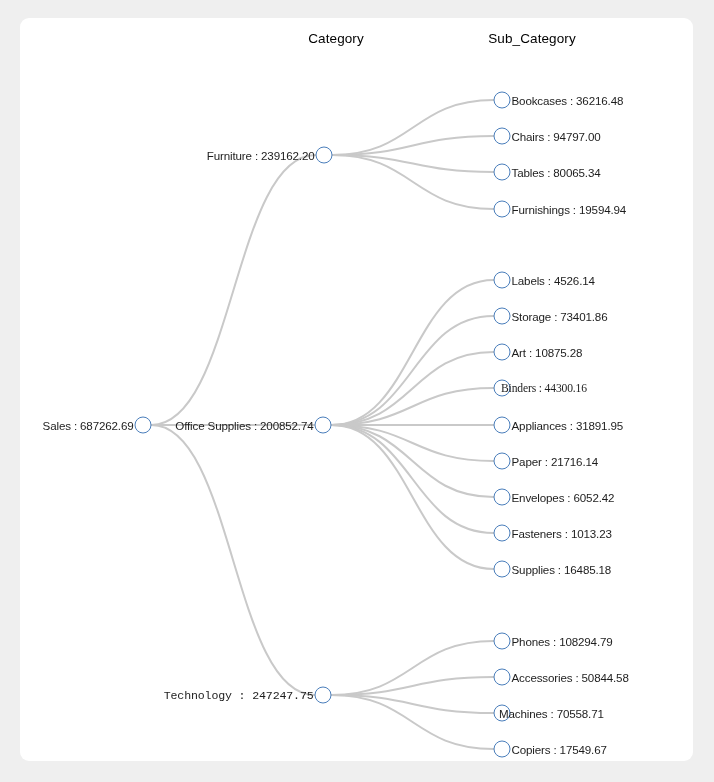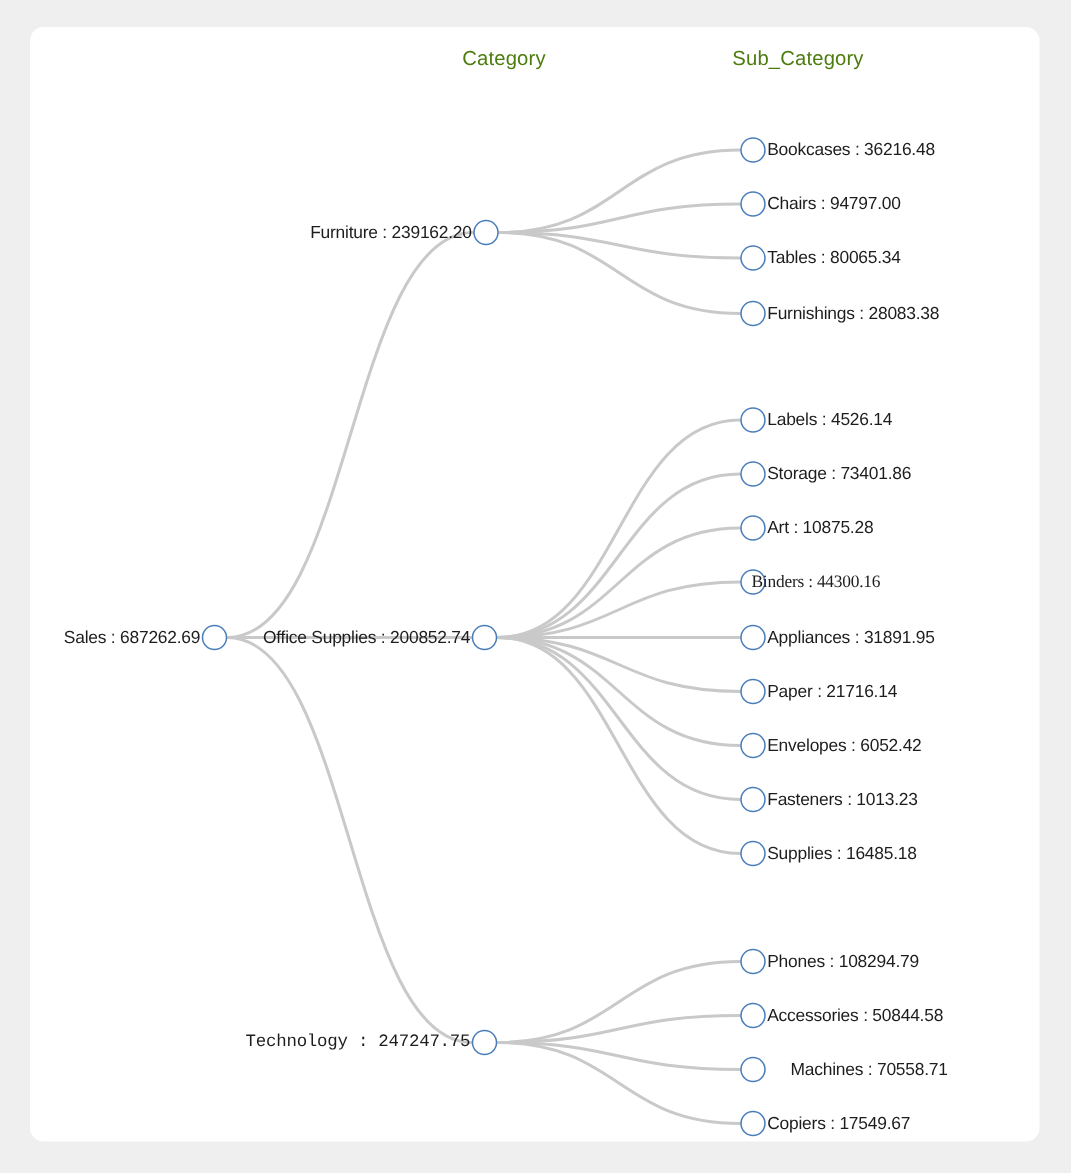--- a/index.html
+++ b/index.html
@@ -28,21 +28,21 @@
     left: 0;
     top: 0;
     width: 714px;
     height: 782px;
     display: block;
   }
   .col-header {
     position: absolute;
     font-family: "Liberation Sans", sans-serif;
     font-size: 13.5px;
-    color: #4d7c0f;
+    color: #000000;
     white-space: nowrap;
     transform: translateX(-50%);
     letter-spacing: 0.1px;
   }
   .node-label {
     position: absolute;
     font-family: "Liberation Sans", sans-serif;
     font-size: 11.6px;
     color: #1d1d1d;
     white-space: nowrap;
@@ -98,21 +98,21 @@
     <div class="col-header" style="left: 532px; top: 31px;">Sub_Category</div>
   </div>
 <div id="nodes-layer">
     <div class="node-circle" style="left: 502px; top: 100px;"></div>
     <div class="node-label" style="left: 511.5px; top: 100px;">Bookcases : 36216.48</div>
     <div class="node-circle" style="left: 502px; top: 136px;"></div>
     <div class="node-label" style="left: 511.5px; top: 136px;">Chairs : 94797.00</div>
     <div class="node-circle" style="left: 502px; top: 172px;"></div>
     <div class="node-label" style="left: 511.5px; top: 172px;">Tables : 80065.34</div>
     <div class="node-circle" style="left: 502px; top: 209px;"></div>
-    <div class="node-label" style="left: 511.5px; top: 209px;">Furnishings : 28083.38</div>
+    <div class="node-label" style="left: 511.5px; top: 209px;">Furnishings : 19594.94</div>
     <div class="node-circle" style="left: 324px; top: 155px;"></div>
     <div class="node-label anchor-end" style="left: 314.5px; top: 155px;">Furniture : 239162.20</div>
     <div class="node-circle" style="left: 502px; top: 280px;"></div>
     <div class="node-label" style="left: 511.5px; top: 280px;">Labels : 4526.14</div>
     <div class="node-circle" style="left: 502px; top: 316px;"></div>
     <div class="node-label" style="left: 511.5px; top: 316px;">Storage : 73401.86</div>
     <div class="node-circle" style="left: 502px; top: 352px;"></div>
     <div class="node-label" style="left: 511.5px; top: 352px;">Art : 10875.28</div>
     <div class="node-circle" style="left: 502px; top: 388px;"></div>
     <div class="node-label" style="left: 501px; top: 388px; font-family: Liberation Serif, serif;">Binders : 44300.16</div>
@@ -126,20 +126,20 @@
     <div class="node-label" style="left: 511.5px; top: 533px;">Fasteners : 1013.23</div>
     <div class="node-circle" style="left: 502px; top: 569px;"></div>
     <div class="node-label" style="left: 511.5px; top: 569px;">Supplies : 16485.18</div>
     <div class="node-circle" style="left: 323px; top: 425px;"></div>
     <div class="node-label anchor-end" style="left: 313.5px; top: 425px;">Office Supplies : 200852.74</div>
     <div class="node-circle" style="left: 502px; top: 641px;"></div>
     <div class="node-label" style="left: 511.5px; top: 641px;">Phones : 108294.79</div>
     <div class="node-circle" style="left: 502px; top: 677px;"></div>
     <div class="node-label" style="left: 511.5px; top: 677px;">Accessories : 50844.58</div>
     <div class="node-circle" style="left: 502px; top: 713px;"></div>
-    <div class="node-label" style="left: 527px; top: 713px;">Machines : 70558.71</div>
+    <div class="node-label" style="left: 499px; top: 713px;">Machines : 70558.71</div>
     <div class="node-circle" style="left: 502px; top: 749px;"></div>
     <div class="node-label" style="left: 511.5px; top: 749px;">Copiers : 17549.67</div>
     <div class="node-circle" style="left: 323px; top: 695px;"></div>
     <div class="node-label anchor-end" style="left: 313.5px; top: 695px; font-family: Liberation Mono, monospace;">Technology : 247247.75</div>
     <div class="node-circle" style="left: 143px; top: 425px;"></div>
     <div class="node-label anchor-end" style="left: 133.5px; top: 425px;">Sales : 687262.69</div>
   </div>
 
 </body></html>

